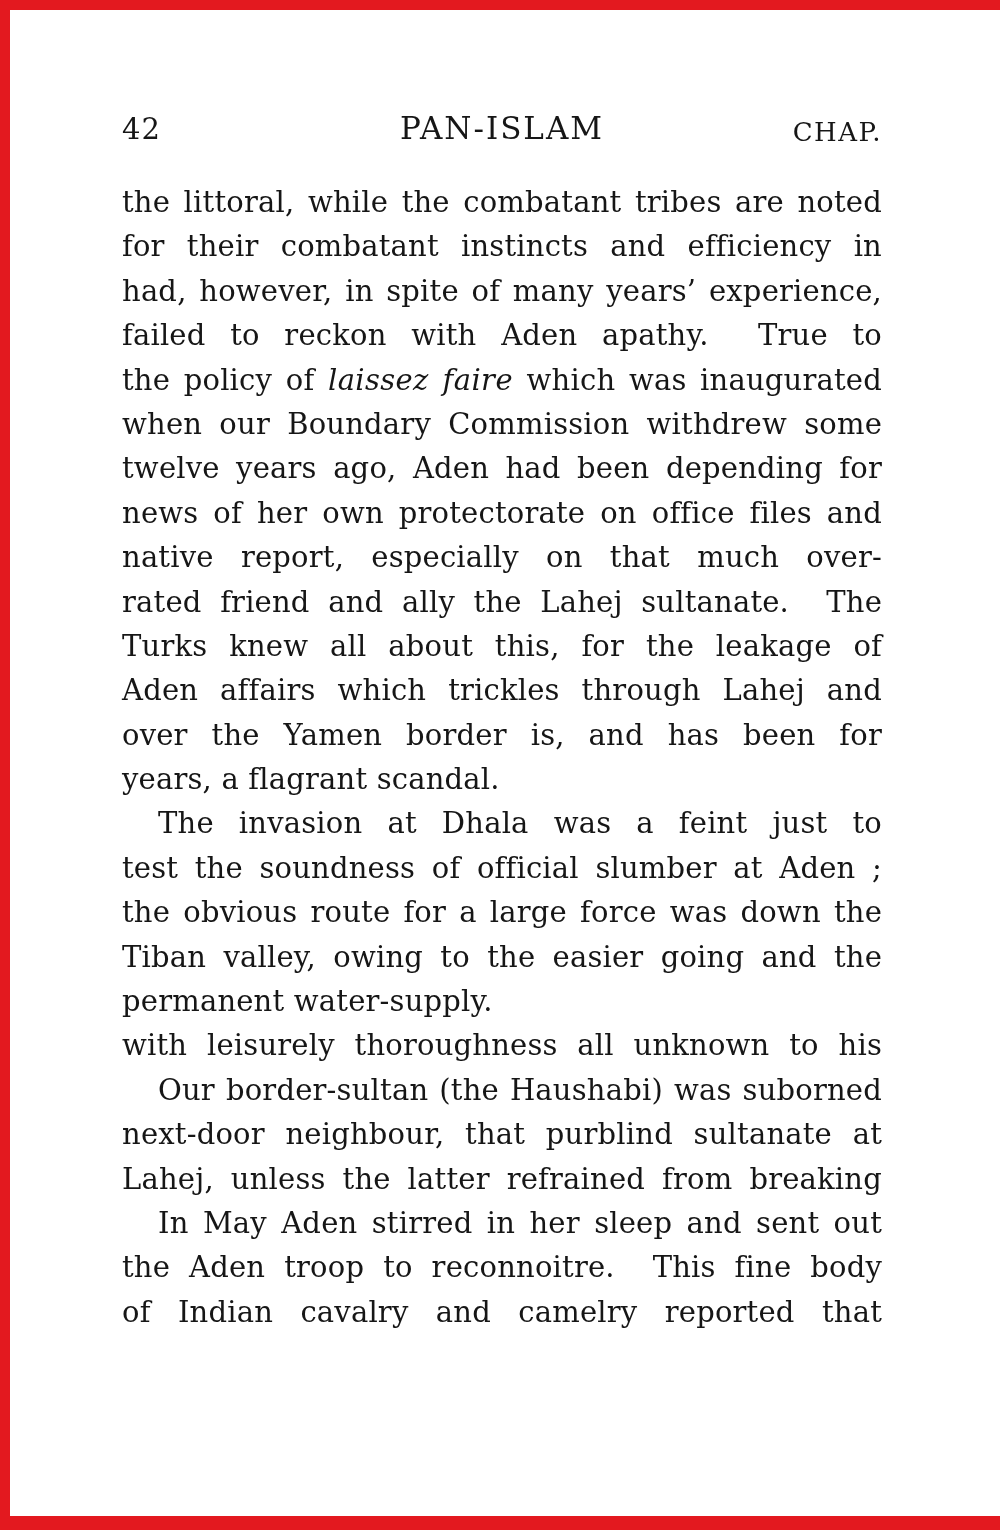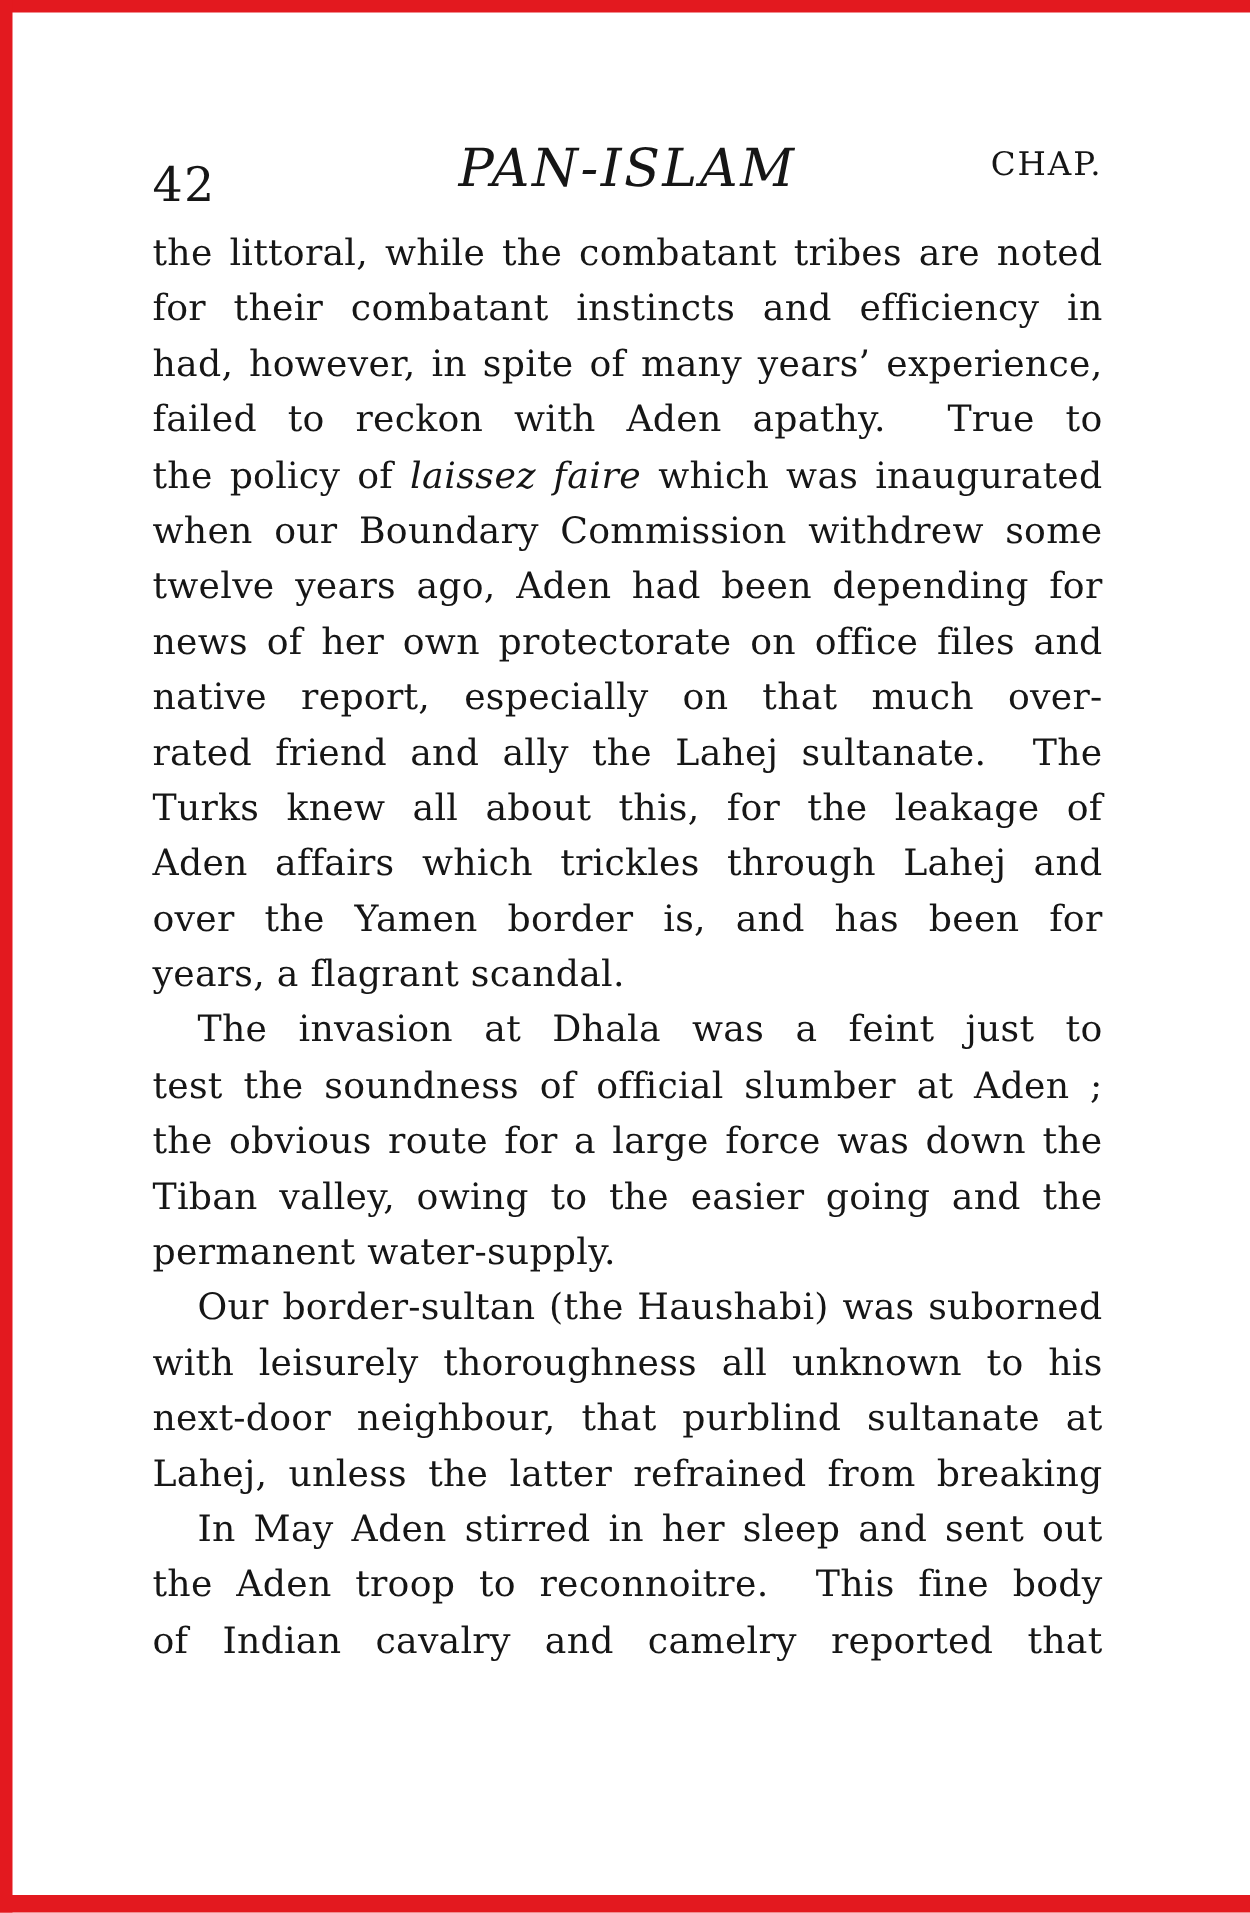--- a/index.html
+++ b/index.html
@@ -17,27 +17,27 @@
     background: #ffffff;
   }
   
   .scan-edge { position: absolute; background: var(--edge-color, #e3191f); }
   .scan-edge.top    { left: 0; top: 0; width: 1000px; height: 10px; }
   .scan-edge.left   { left: 0; top: 0; width: 10px;  height: 1530px; }
   .scan-edge.bottom { left: 0; top: 1516px; width: 1000px; height: 14px; }
 
   .header { position: absolute; top: 110px; left: 122px; width: 760px; height: 44px; }
   .page-number {
-    position: absolute; left: 0; top: 16px;
-    font-size: 38px; letter-spacing: 1px;
+    position: absolute; left: 0; top: 2px;
+    font-size: 29px; letter-spacing: 1px;
   }
   .running-title {
     position: absolute; left: 0; right: 0; top: 0;
     text-align: center;
-    font-size: 42px; letter-spacing: 2px; font-style: italic;
+    font-size: 31px; letter-spacing: 2px;
   }
   .chapter-label {
     position: absolute; right: 0; top: 7px;
     font-size: 26px; letter-spacing: 1.5px;
   }
 
   .text-block {
     position: absolute; top: 180px; left: 122px; width: 760px;
   }
   .paragraph { margin: 0; }
@@ -84,22 +84,22 @@
         <div class="line">years, a flagrant scandal.</div>
       </div>
       <div class="paragraph">
         <div class="line j indent">The invasion at Dhala was a feint just to</div>
         <div class="line j">test the soundness of official slumber at Aden&nbsp;;</div>
         <div class="line j">the obvious route for a large force was down the</div>
         <div class="line j">Tiban valley, owing to the easier going and the</div>
         <div class="line">permanent water-supply.</div>
       </div>
       <div class="paragraph">
+        <div class="line j">with leisurely thoroughness all unknown to his</div>
         <div class="line j indent">Our border-sultan (the Haushabi) was suborned</div>
-        <div class="line j">with leisurely thoroughness all unknown to his</div>
         <div class="line j">next-door neighbour, that purblind sultanate at</div>
         <div class="line j">Lahej, unless the latter refrained from breaking</div>
       </div>
       <div class="paragraph">
         <div class="line j indent">In May Aden stirred in her sleep and sent out</div>
         <div class="line j">the Aden troop to reconnoitre.&nbsp; This fine body</div>
         <div class="line j">of Indian cavalry and camelry reported that</div>
       </div>
     </div>
 </div>

